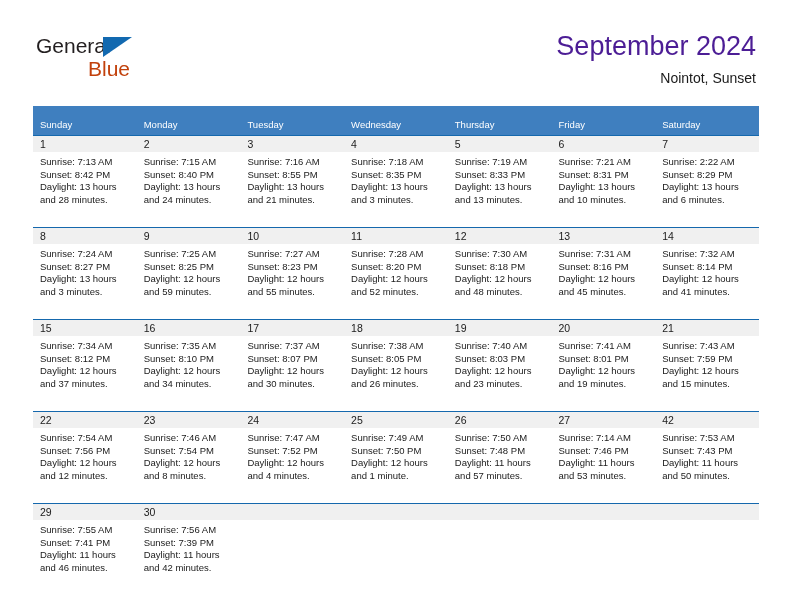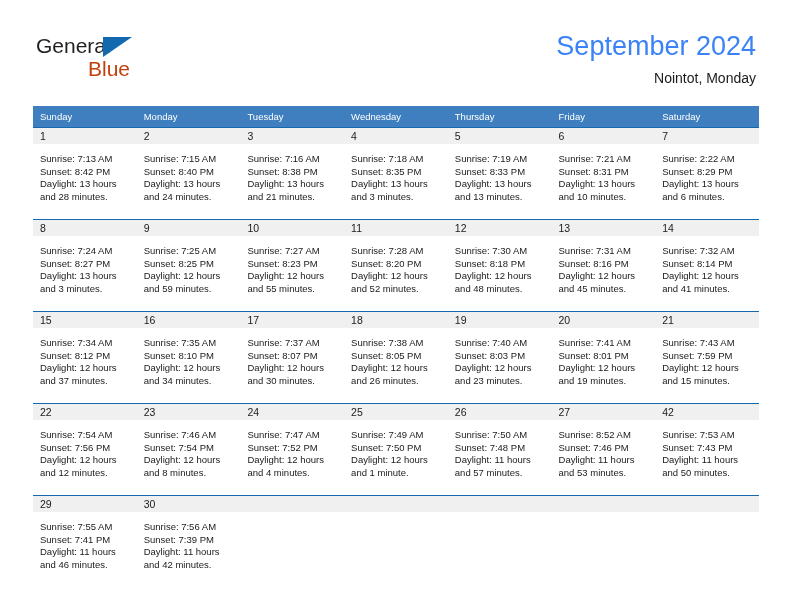--- a/index.html
+++ b/index.html
@@ -64,21 +64,21 @@
   }
 
   .title-block {
     position: absolute;
     right: 36px;
     top: 30px;
     text-align: right;
   }
   .cal-title {
     font-size: 27px;
-    color: #3b82f6;
+    color: #4c1d95;
     line-height: 32px;
     font-weight: 400;
     text-align: center;
   }
   .cal-sub {
     font-size: 14px;
     color: #1a1a1a;
     line-height: 20px;
     margin-top: 6px;
   }
@@ -93,21 +93,21 @@
     table-layout: fixed;
   }
   .calendar col { width: 103.71px; }
 
   thead th {
     background: #3f7fbf;
     color: #ffffff;
     font-size: 9.5px;
     font-weight: normal;
     text-align: left;
-    padding: 5px 0 5px 7px;
+    padding: 13px 0 5px 7px;
     height: 9px;
     line-height: 11px;
   }
 
   tbody tr.week {
     height: 92px;
   }
   tbody td {
     vertical-align: top;
     padding: 0;
@@ -123,21 +123,21 @@
     height: 16px;
     background: #f0f0f0;
     box-sizing: border-box;
     padding: 1px 0 0 7px;
     font-size: 10.5px;
     color: #1a1a1a;
     line-height: 15px;
   }
   .cell.empty .daynum-band { background: #f0f0f0; }
   .info {
-    padding: 9px 6px 0 7px;
+    padding: 4px 6px 0 7px;
     font-size: 9.5px;
     line-height: 12.6px;
     color: #1a1a1a;
   }
   .info div { white-space: nowrap; }
 </style>
 </head>
 <body>
 
 <div class="page">
@@ -145,21 +145,21 @@
   <div class="header">
 
     <div class="brand">
       <span class="brand-line1">General</span>
       <span class="brand-tri"></span>
       <span class="brand-line2">Blue</span>
     </div>
 
     <div class="title-block">
       <div class="cal-title">September 2024</div>
-      <div class="cal-sub">Nointot, Monday</div>
+      <div class="cal-sub">Nointot, Sunset</div>
     </div>
 
   </div>
 
   <table class="calendar">
     <colgroup>
       <col>
         <col>
         <col>
         <col>
@@ -201,21 +201,21 @@
                 <div>Daylight: 13 hours</div>
                 <div>and 24 minutes.</div>
               </div>
             </div>
           </td>
         <td>
             <div class="cell">
               <div class="daynum-band">3</div>
               <div class="info">
                 <div>Sunrise: 7:16 AM</div>
-                <div>Sunset: 8:38 PM</div>
+                <div>Sunset: 8:55 PM</div>
                 <div>Daylight: 13 hours</div>
                 <div>and 21 minutes.</div>
               </div>
             </div>
           </td>
         <td>
             <div class="cell">
               <div class="daynum-band">4</div>
               <div class="info">
                 <div>Sunrise: 7:18 AM</div>
@@ -473,21 +473,21 @@
                 <div>Sunset: 7:48 PM</div>
                 <div>Daylight: 11 hours</div>
                 <div>and 57 minutes.</div>
               </div>
             </div>
           </td>
         <td>
             <div class="cell">
               <div class="daynum-band">27</div>
               <div class="info">
-                <div>Sunrise: 8:52 AM</div>
+                <div>Sunrise: 7:14 AM</div>
                 <div>Sunset: 7:46 PM</div>
                 <div>Daylight: 11 hours</div>
                 <div>and 53 minutes.</div>
               </div>
             </div>
           </td>
         <td>
             <div class="cell">
               <div class="daynum-band">42</div>
               <div class="info">

